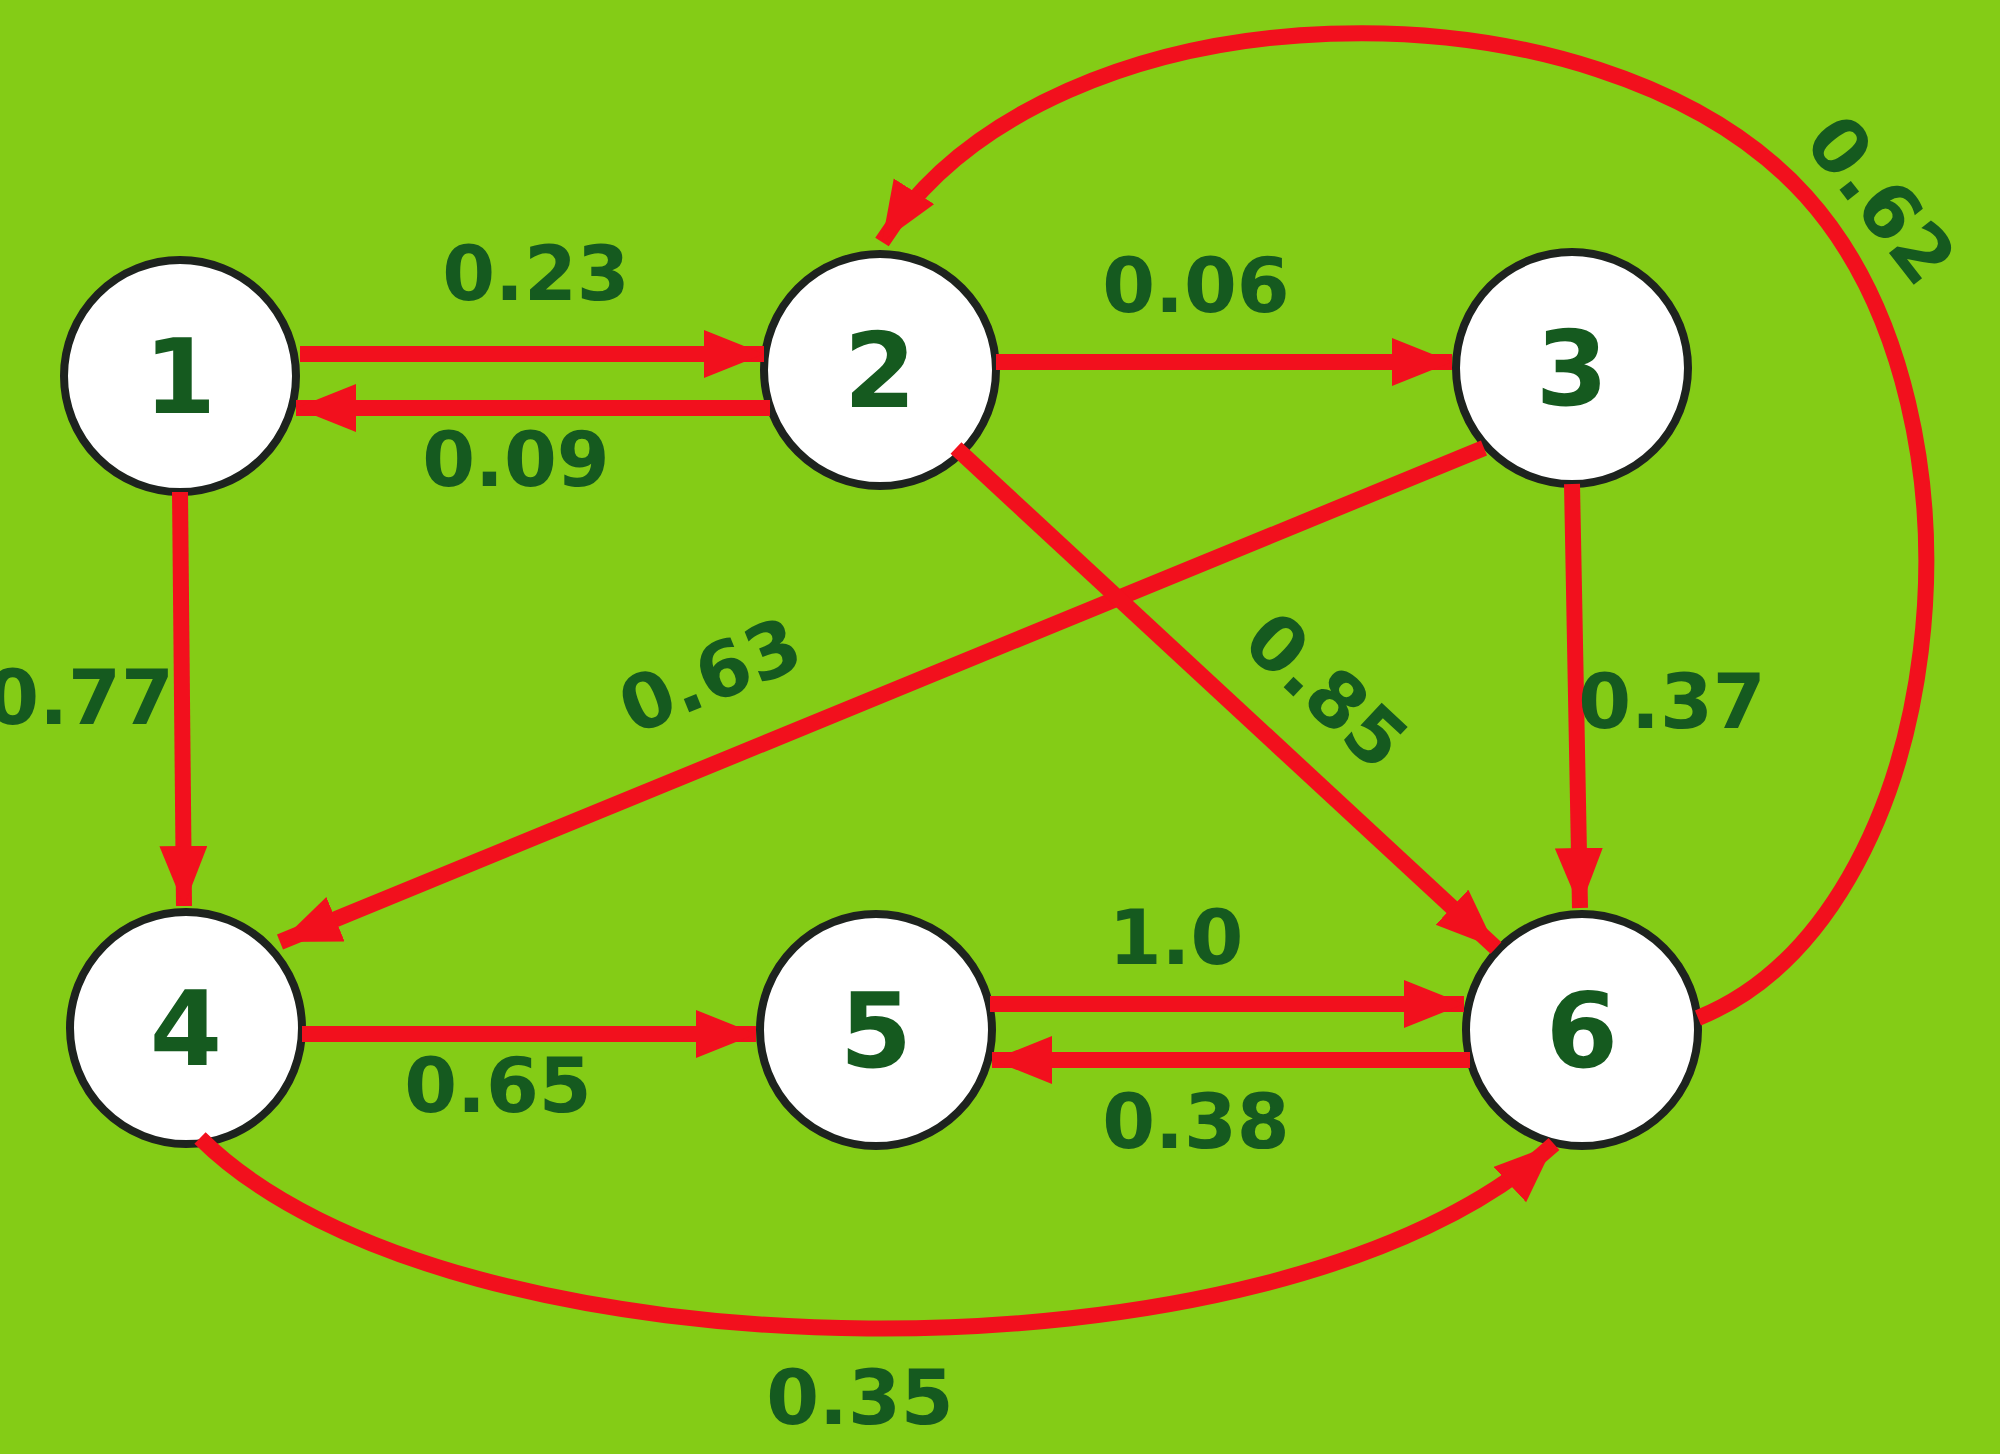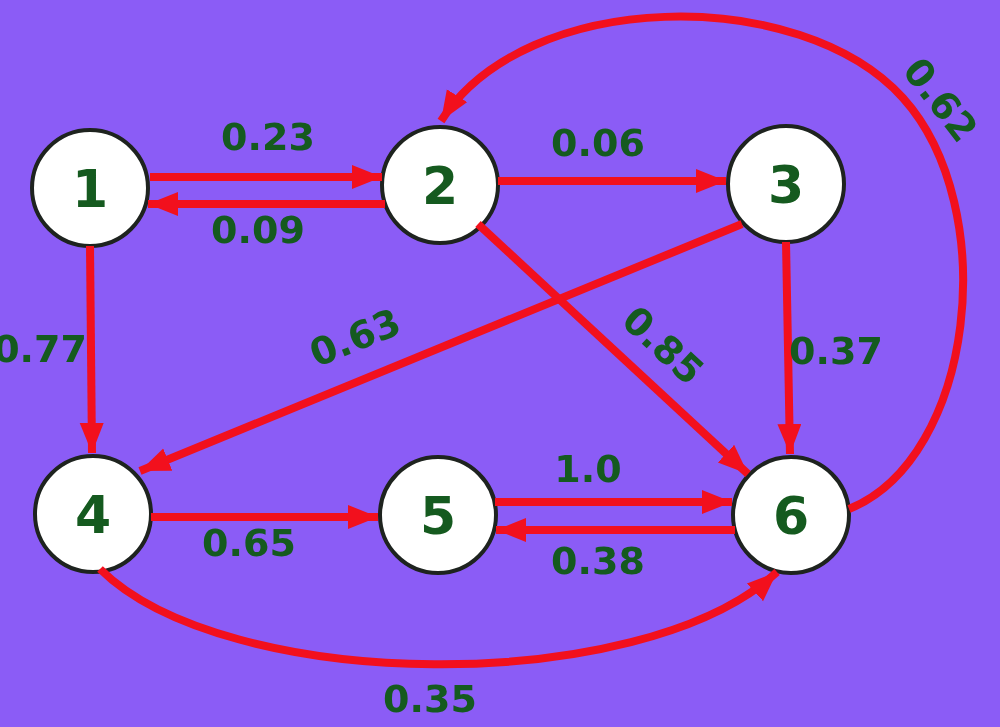--- a/index.html
+++ b/index.html
@@ -1,20 +1,20 @@
 <!DOCTYPE html>
 <html><head>
 <meta charset="utf-8">
 <style>
   html, body { margin: 0; padding: 0; background: #ffffff; }
   .canvas {
     position: relative;
     width: 1000px;
     height: 727px;
-    background: #8b5cf6;
+    background: #84cc16;
     overflow: hidden;
     font-family: "DejaVu Sans", sans-serif;
   }
   svg { display: block; width: 1000px; height: 727px; }
   text { font-family: "DejaVu Sans", sans-serif; font-weight: bold; }
 </style>
 </head>
 <body>
 
 <div class="canvas">

